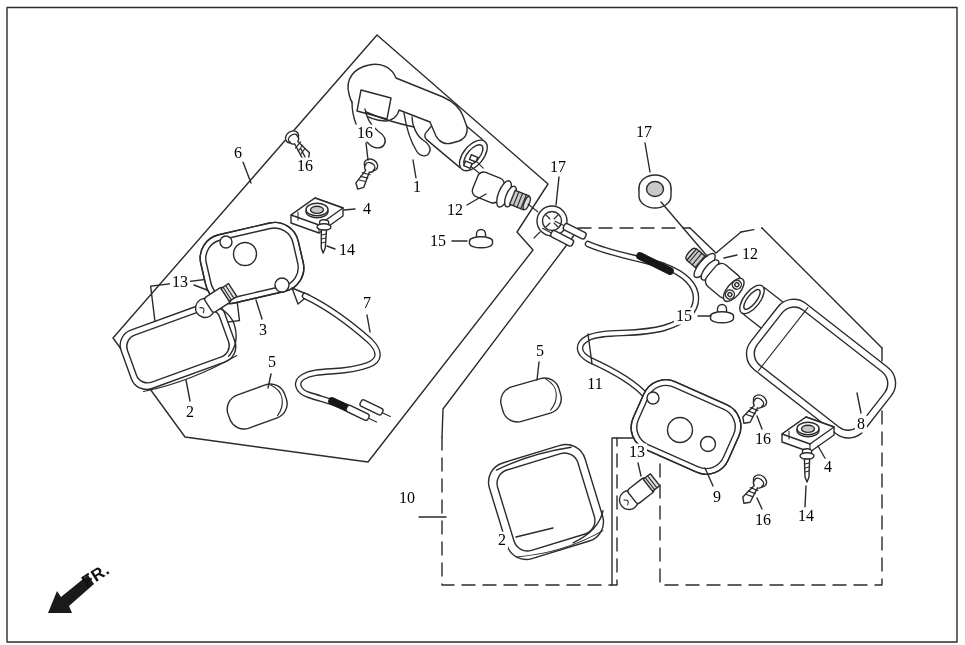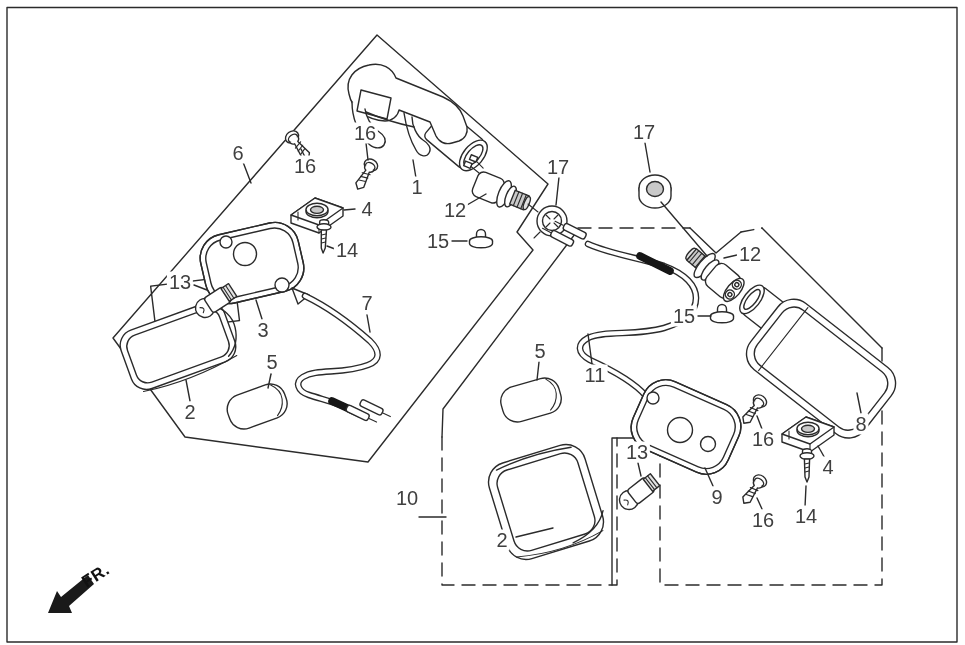--- a/index.html
+++ b/index.html
@@ -19,27 +19,28 @@
   .dark{fill:#1a1a1a;stroke:none;}
   .thin{stroke-width:1.1;}
   .dash{stroke-dasharray:13 8;stroke-width:1.4;}
   .leader{stroke-width:1.2;}
   .wireO{stroke-width:6.6;}
   .wireI{stroke:#ffffff;stroke-width:3.9;}
   .sleeve{stroke:#161616;stroke-width:7.6;}
   .callout{
     position:absolute;
     transform:translate(-50%,-50%);
-    font-size:20px;
-    color:#404040;
+    font-size:16px;
+    color:#000000;
     background:#ffffff;
     padding:0 2px;
     line-height:1.05;
     letter-spacing:0px;
     user-select:none;
+    font-family:Liberation Serif, serif;
   }
   .fr-label{
     position:absolute;
     left:96px;top:576px;
     transform:translate(-50%,-50%) rotate(-33deg);
     font-size:17px;font-weight:bold;color:#111;
     letter-spacing:0.5px;
   }
 </style>
 </head>
@@ -311,21 +312,21 @@
       <div class="callout" style="left: 263px; top: 330px;">3</div>
       <div class="callout" style="left: 367px; top: 209px;">4</div>
       <div class="callout" style="left: 828px; top: 467px;">4</div>
       <div class="callout" style="left: 272px; top: 362px;">5</div>
       <div class="callout" style="left: 540px; top: 351px;">5</div>
       <div class="callout" style="left: 238px; top: 153px;">6</div>
       <div class="callout" style="left: 367px; top: 303px;">7</div>
       <div class="callout" style="left: 861px; top: 424px;">8</div>
       <div class="callout" style="left: 717px; top: 497px;">9</div>
       <div class="callout" style="left: 407px; top: 498px;">10</div>
-      <div class="callout" style="left: 595px; top: 375px;">11</div>
+      <div class="callout" style="left: 595px; top: 384px;">11</div>
       <div class="callout" style="left: 455px; top: 210px;">12</div>
       <div class="callout" style="left: 750px; top: 254px;">12</div>
       <div class="callout" style="left: 180px; top: 282px;">13</div>
       <div class="callout" style="left: 637px; top: 452px;">13</div>
       <div class="callout" style="left: 347px; top: 250px;">14</div>
       <div class="callout" style="left: 806px; top: 516px;">14</div>
       <div class="callout" style="left: 438px; top: 241px;">15</div>
       <div class="callout" style="left: 684px; top: 316px;">15</div>
       <div class="callout" style="left: 305px; top: 166px;">16</div>
       <div class="callout" style="left: 365px; top: 133px;">16</div>

